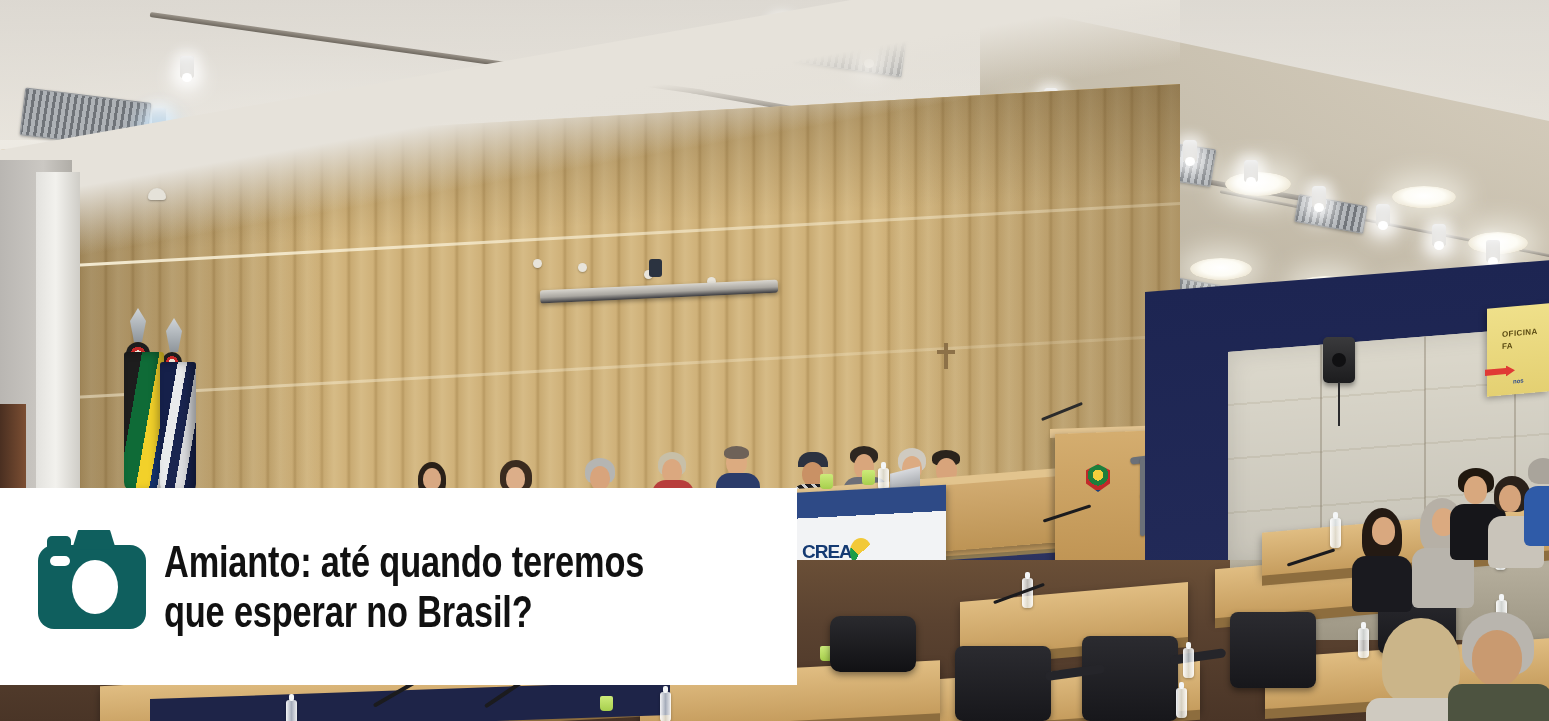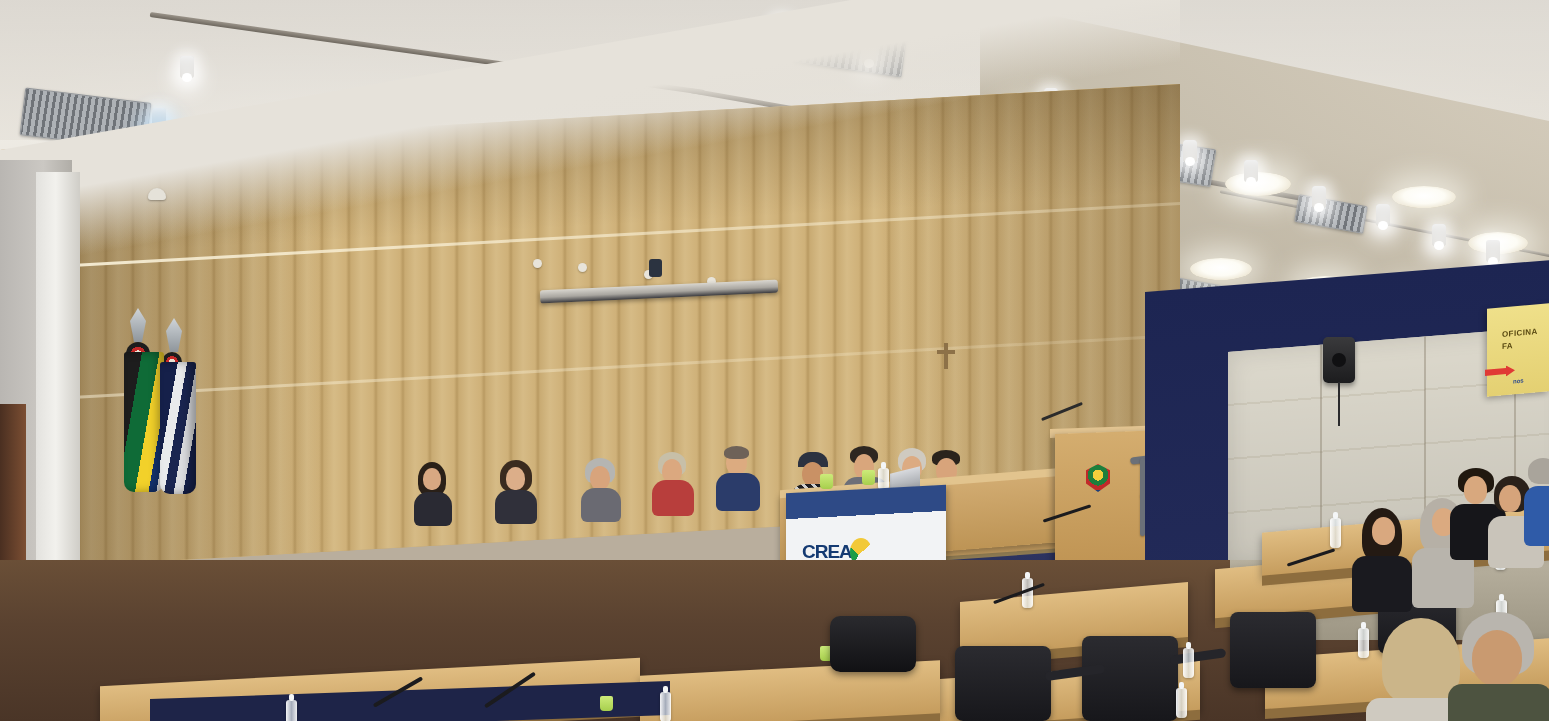--- a/index.html
+++ b/index.html
@@ -485,14 +485,26 @@
       <div class="hair" style="left:0;top:0;width:78px;height:86px;background:#cbb589;"></div>
       <div class="body" style="left:-16px;top:80px;width:112px;height:45px;background:#cfcac0;"></div>
     </div>
     <div class="person" style="left:1462px;top:612px;">
       <div class="hair" style="left:0;top:0;width:72px;height:64px;background:#b9b5ae;"></div>
       <div class="head" style="left:10px;top:18px;width:50px;height:56px;background:#c99a70;"></div>
       <div class="body" style="left:-14px;top:72px;width:104px;height:52px;background:#4d5340;"></div>
     </div>
   </div>
 
+  <div class="caption">
+    <div class="cam">
+      <span class="hump"></span>
+      <span class="nub"></span>
+      <span class="vf"></span>
+      <span class="lens"></span>
+    </div>
+    <div class="cap-text">
+      <div>Amianto: até quando teremos</div>
+      <div>que esperar no Brasil?</div>
+    </div>
+  </div>
 
 </div>
 
 </body></html>

